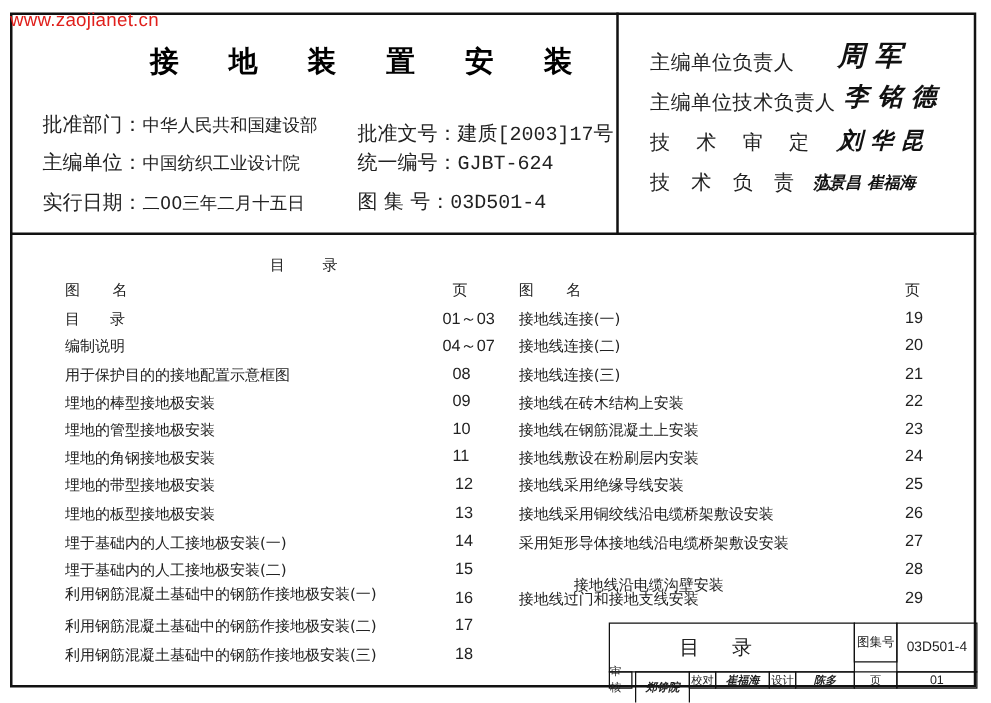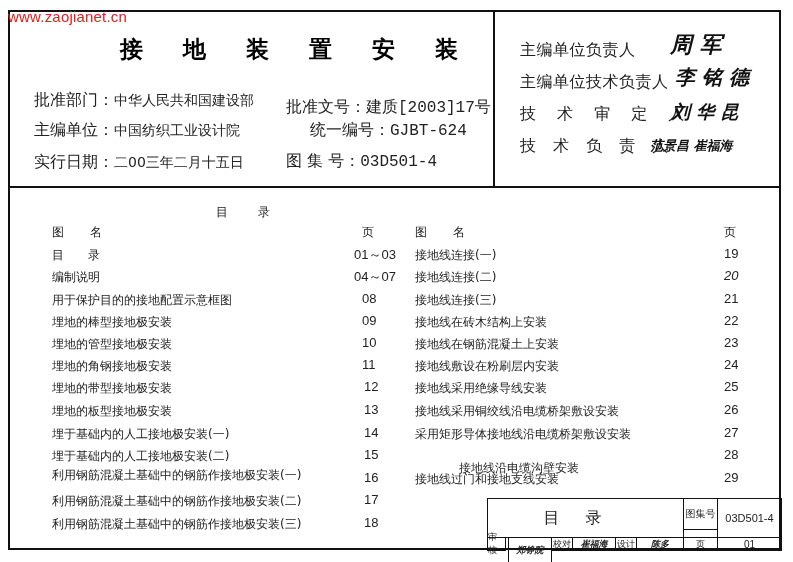--- a/index.html
+++ b/index.html
@@ -44,21 +44,21 @@
 <div class="abs meta" style="left:34px; top:120px;">
   <span class="lab">主编单位：</span><span class="val">中国纺织工业设计院</span>
 </div>
 <div class="abs meta" style="left:34px; top:152px;">
   <span class="lab">实行日期：</span><span class="val">二00三年二月十五日</span>
 </div>
 
 <div class="abs meta" style="left:286px; top:73px;margin-top:24px;">
   <span class="lab">批准文号：</span><span class="num">建质[2003]17号</span>
 </div>
-<div class="abs meta" style="left:286px; top:120px;margin-left:24px;">
+<div class="abs meta" style="left:286px; top:120px;">
   <span class="lab">统一编号：</span><span class="num">GJBT-624</span>
 </div>
 <div class="abs meta" style="left:286px; top:151px;">
   <span class="lab">图 集 号：</span><span class="num">03D501-4</span>
 </div>
 
 <div class="abs resp" style="left:520px; top:40px;">主编单位负责人</div>
 <div class="abs resp" style="left:520px; top:72px;">主编单位技术负责人</div>
 <div class="abs resp" style="left:520px; top:104px; letter-spacing:8px;">技 术 审 定 人</div>
 <div class="abs resp" style="left:520px; top:136px; letter-spacing:6px;">技 术 负 责 人</div>
@@ -101,21 +101,21 @@
   <div class="toc-row" style="left:52px; top:493px;">利用钢筋混凝土基础中的钢筋作接地极安装(二)</div>
   <div class="toc-page" style="left:364px; top:492px;">17</div>
   <div class="toc-row" style="left:52px; top:516px;">利用钢筋混凝土基础中的钢筋作接地极安装(三)</div>
   <div class="toc-page" style="left:364px; top:515px;">18</div>
 </div>
 
 <div>
   <div class="toc-row" style="left:415px; top:247px;">接地线连接(一)</div>
   <div class="toc-page" style="left:724px; top:246px;">19</div>
   <div class="toc-row" style="left:415px; top:269px;">接地线连接(二)</div>
-  <div class="toc-page" style="left:724px; top:268px;font-style:italic;">20</div>
+  <div class="toc-page" style="left:724px; top:268px;">20</div>
   <div class="toc-row" style="left:415px; top:292px;">接地线连接(三)</div>
   <div class="toc-page" style="left:724px; top:291px;">21</div>
   <div class="toc-row" style="left:415px; top:314px;">接地线在砖木结构上安装</div>
   <div class="toc-page" style="left:724px; top:313px;">22</div>
   <div class="toc-row" style="left:415px; top:336px;">接地线在钢筋混凝土上安装</div>
   <div class="toc-page" style="left:724px; top:335px;">23</div>
   <div class="toc-row" style="left:415px; top:358px;">接地线敷设在粉刷层内安装</div>
   <div class="toc-page" style="left:724px; top:357px;">24</div>
   <div class="toc-row" style="left:415px; top:380px;">接地线采用绝缘导线安装</div>
   <div class="toc-page" style="left:724px; top:379px;">25</div>

